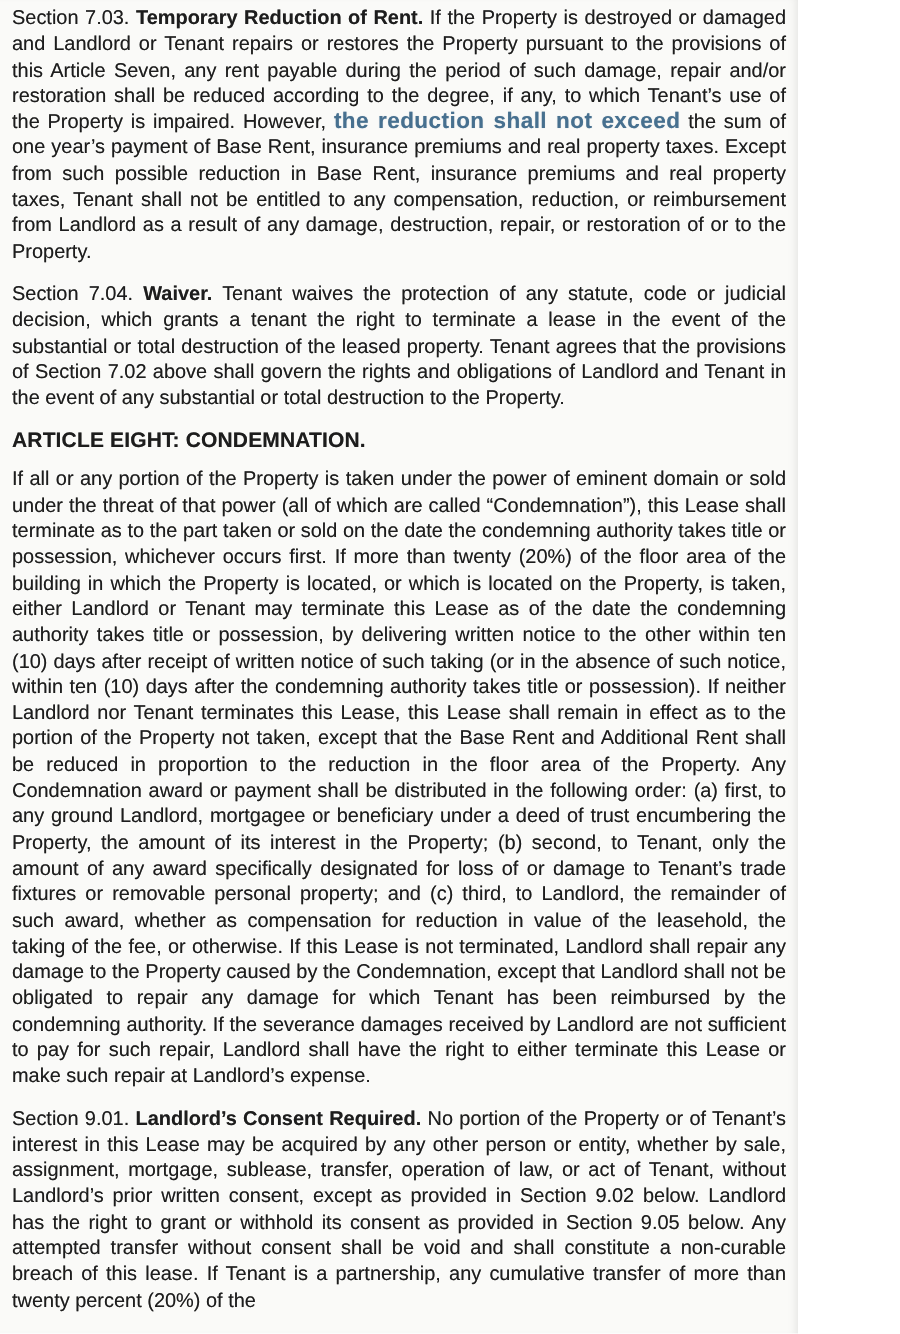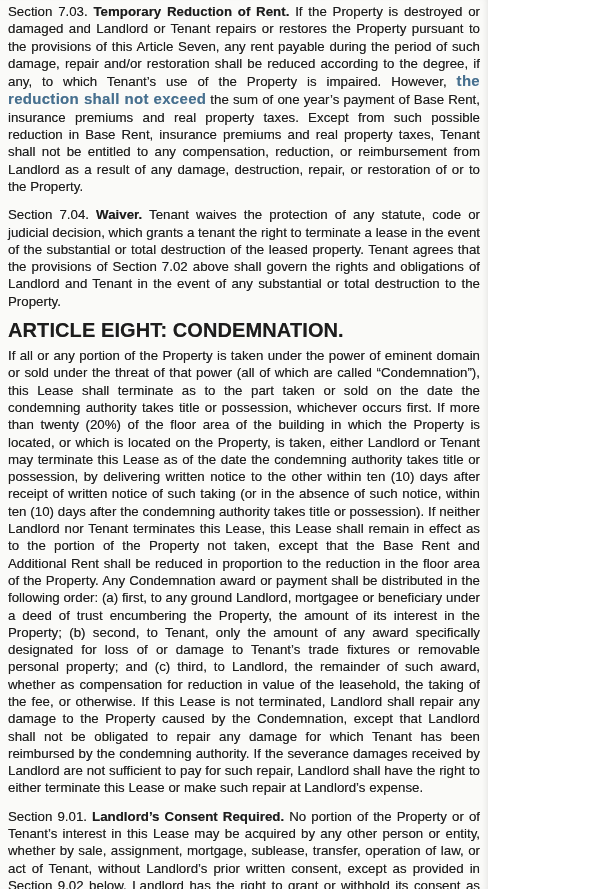--- a/index.html
+++ b/index.html
@@ -2,40 +2,40 @@
 <html style="--page-bg: #fafaf8; --ink: #1d1d1d; --highlight: #47708f;"><head>
 <meta charset="utf-8">
 <style>
   html, body {
     margin: 0;
     padding: 0;
     background: #ffffff;
   }
   .page {
     position: relative;
-    width: 488px;
+    width: 532px;
     height: 889px;
     overflow: hidden;
     box-sizing: border-box;
     background: var(--page-bg, #fafaf8);
     padding: 3px 8px 0 8px;
     font-family: "Liberation Sans", "DejaVu Sans", sans-serif;
     font-size: 13.3px;
     line-height: 17.3px;
     color: var(--ink, #1d1d1d);
     text-align: justify;
     text-shadow: 0 0 0.4px rgba(25,25,25,0.55);
     filter: blur(0.2px);
     box-shadow: inset -5px 0 7px -5px rgba(0,0,0,0.12);
   }
   p.para {
     margin: 0 0 11px 0;
   }
   h2.article-heading {
-    font-size: 20px;
+    font-size: 14px;
     line-height: 19px;
     font-weight: 700;
     letter-spacing: 0.1px;
     margin: 11px 0 7px 0;
     text-align: left;
     color: var(--ink, #1d1d1d);
   }
   .b {
     font-weight: 700;
   }

